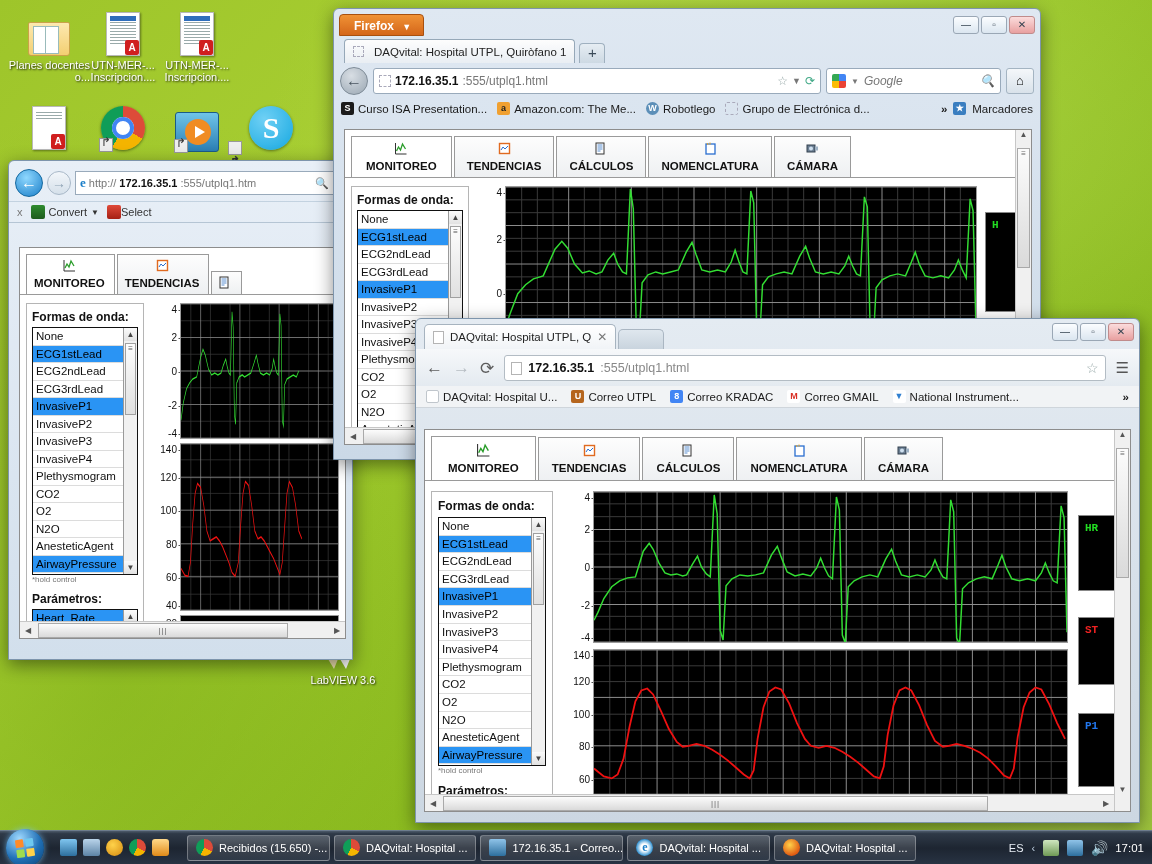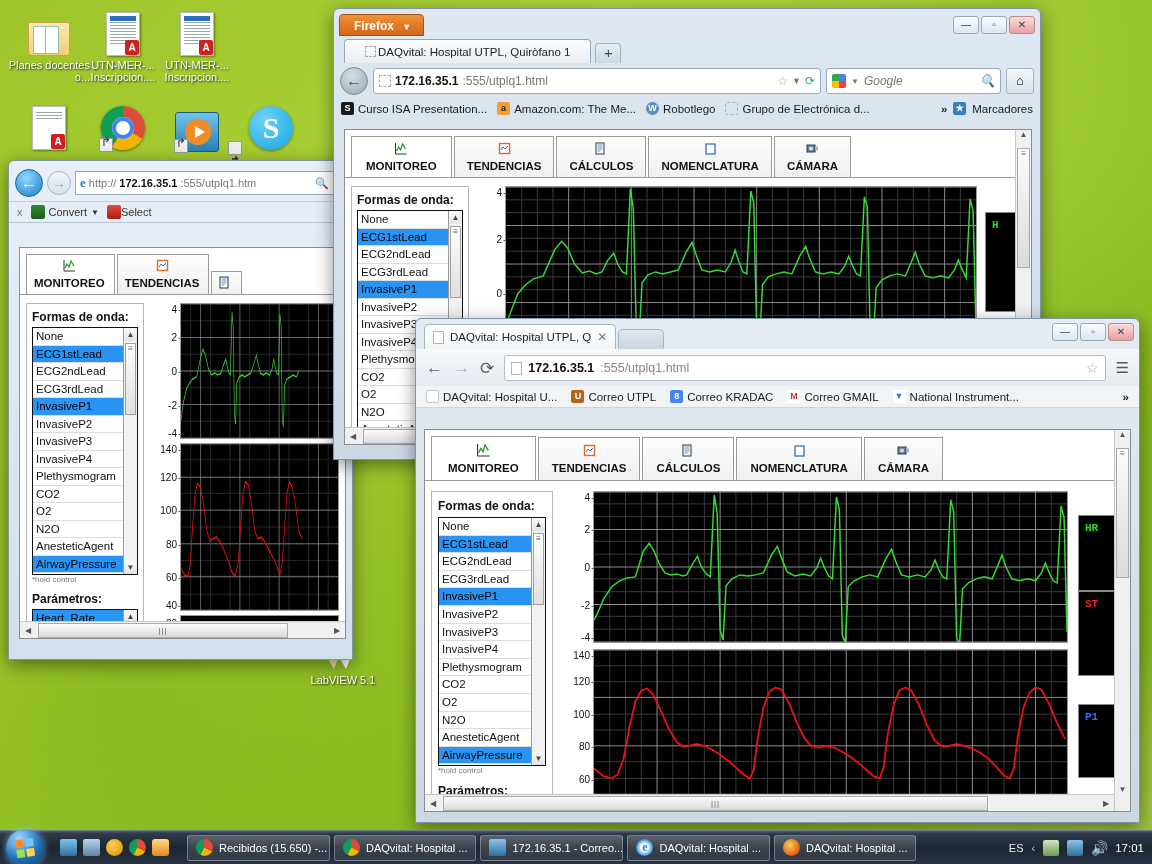--- a/index.html
+++ b/index.html
@@ -69,21 +69,21 @@
   .ie-page { position:absolute; left:10px; right:6px; top:86px; bottom:20px; background:#fff; border:1px solid #8d8d8d; overflow:hidden; }
 
   
   #ff-window { left:333px; top:8px; width:708px; height:452px;
       background:linear-gradient(#dfe8f2,#cbd9e7); border:1px solid #7e95ac; border-radius:6px 6px 0 0; }
   .ff-titlebar { height:28px; display:flex; align-items:center; padding:3px 5px 0 5px; }
   .ff-orangebtn { height:22px; padding:0 12px 0 14px; border-radius:4px 4px 0 0;
      background:linear-gradient(#f09235,#d4661a); color:#fff; font-weight:bold; font-size:12px; line-height:22px;
      border:1px solid #a8500f; }
   .ff-tabstrip { height:26px; display:flex; align-items:flex-end; padding-left:10px; }
-  .ff-tab { height:24px; display:flex; align-items:center; gap:2px; padding:0 20px; font-size:11.5px; color:#222;
+  .ff-tab { height:24px; display:flex; align-items:center; gap:10px; padding:0 8px; font-size:11.5px; color:#222;
      background:linear-gradient(#fdfdfd,#e9eef3); border:1px solid #96a8b8; border-bottom:none; border-radius:4px 4px 0 0; }
   .ff-newtab { width:26px; height:20px; margin-left:4px; text-align:center; font-size:15px; color:#3a4a58;
      background:linear-gradient(#e6edf3,#cdd9e3); border:1px solid #9fb0bf; border-bottom:none; border-radius:4px 4px 0 0; line-height:18px;}
   .ff-navbar { display:flex; align-items:center; gap:5px; padding:4px 6px; }
   .ff-back { width:28px; height:28px; border-radius:50%; background:radial-gradient(circle at 40% 30%,#d8dee4,#9aa7b3);
      border:1px solid #7e8b97; color:#47545f; font-size:16px; line-height:26px; text-align:center; font-weight:bold;}
   .ff-url { flex:1; height:26px; background:#fff; border:1px solid #9ab; border-radius:3px; display:flex; align-items:center;
      padding:0 5px; font-size:12px; gap:4px; }
   .ff-search { width:175px; height:26px; background:#fff; border:1px solid #9ab; border-radius:3px;
      display:flex; align-items:center; padding:0 5px; gap:5px; font-size:12px; color:#777; font-style:italic; }
@@ -250,21 +250,21 @@
   </div>
 </div>
 
 <div style="position:absolute; left:305px; top:658px; width:76px; text-align:center; color:#fff; font-size:11px; text-shadow:1px 1px 2px rgba(0,0,0,.85);">
   <div style="height:16px;">
     <svg width="34" height="15" viewBox="0 0 34 15">
         <path d="M2 1 L12 1 L8 11 Z" fill="#f0e3b0"></path>
         <path d="M14 1 L24 1 L20 11 Z" fill="#fff"></path>
       </svg>
   </div>
-  <div>LabVIEW 5.1</div>
+  <div>LabVIEW 3.6</div>
 </div>
 
 <div class="win" id="ie-window">
   <div class="ie-navbar">
     <div class="ie-back">←</div>
     <div class="ie-fwd">→</div>
     <div class="ie-addr">
       <span class="ie-e">e</span>
       <span style="color:#777">http://</span>
         <span style="font-weight:bold;color:#111">172.16.35.1</span>
@@ -762,21 +762,21 @@
               <polyline fill="none" stroke="#ee1111" stroke-width="1.8" points="0,120 10,128 18,130 24,126 30,110 36,78 42,52 48,41 54,39 60,45 68,62 76,80 84,93 90,98 96,97 104,95 112,97 120,101 128,106 136,112 144,119 152,126 158,130 162,122 166,90 172,58 178,42 184,38 190,40 198,54 206,74 214,90 220,97 228,99 236,97 244,99 252,103 260,108 268,114 276,121 284,128 290,130 294,118 298,86 304,56 310,41 316,38 322,41 330,56 338,76 346,92 354,98 360,97 368,95 376,97 384,100 392,104 400,110 408,118 416,127 422,130 426,120 430,88 436,58 442,43 448,38 454,40 462,55 470,74 478,90"></polyline>
             </svg>
           </div>
         </div>
       </div>
 
       <div style="width:46px; display:flex; flex-direction:column;">
         <div class="num-panel" style="height:76px; margin-top:24px;">
           <span class="lbl" style="color:#22dd22">HR</span>
         </div>
-        <div class="num-panel" style="height:85px; ">
+        <div class="num-panel" style="height:68px; margin-top:26px;">
           <span class="lbl" style="color:#ee2222">ST</span>
         </div>
         <div class="num-panel" style="height:74px; margin-top:28px;">
           <span class="lbl" style="color:#2277ee">P1</span>
         </div>
       </div>
     </div>
 
     <div class="pg-vsb">
       <div class="sb-arrow" style="width:100%">▲</div>

